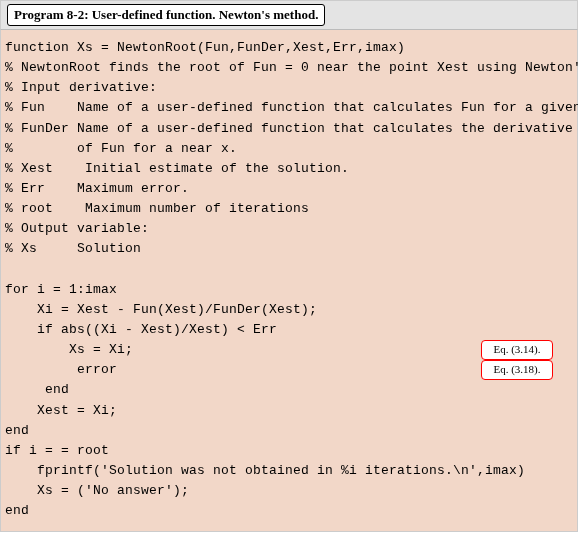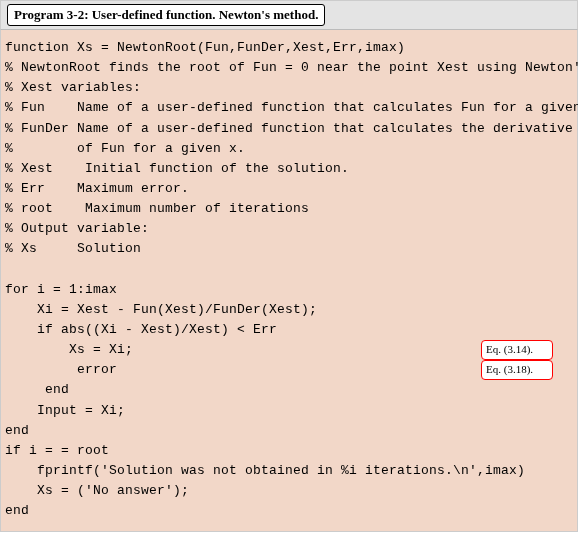--- a/index.html
+++ b/index.html
@@ -53,55 +53,55 @@
   }
   .annot {
     position: absolute;
     width: 62px;
     border: 1px solid #ff0000;
     border-radius: 4px;
     background: #fff;
     font-family: "Times New Roman", Times, serif;
     font-size: 11px;
     padding: 0px 4px 1px 4px;
-    text-align: left;
+    text-align: center;
     color: #000;
   }
   .annot1 { top: 310px; right: 24px; }
   .annot2 { top: 330px; right: 24px; font-family: Liberation Serif, serif; }
 </style>
 </head>
 <body>
 
 <div class="title-bar">
   <span class="title-box">
-    <span class="title-fixed">Program 3-2:</span><span class="title-rest">  User-defined function. Newton's method.</span>
+    <span class="title-fixed">Program 8-2:</span><span class="title-rest">  User-defined function. Newton's method.</span>
   </span>
 </div>
 
 <div class="code-block">
 <pre><span>function Xs = NewtonRoot(Fun,FunDer,Xest,Err,imax)</span>
 <span>% NewtonRoot finds the root of Fun = 0 near the point Xest using Newton's method.</span>
-<span>% Xest variables:</span>
+<span>% Input derivative:</span>
 <span>% Fun    Name of a user-defined function that calculates Fun for a given x.</span>
 <span>% FunDer Name of a user-defined function that calculates the derivative</span>
-<span>%        of Fun for a given x.</span>
-<span>% Xest    Initial function of the solution.</span>
+<span>%        of Fun for a near x.</span>
+<span>% Xest    Initial estimate of the solution.</span>
 <span>% Err    Maximum error.</span>
 <span>% root    Maximum number of iterations</span>
 <span>% Output variable:</span>
 <span>% Xs     Solution</span>
 <span></span>
 <span>for i = 1:imax</span>
 <span>    Xi = Xest - Fun(Xest)/FunDer(Xest);</span>
 <span>    if abs((Xi - Xest)/Xest) &lt; Err</span>
 <span>        Xs = Xi;</span>
 <span>         error</span>
 <span>     end</span>
-<span>    Input = Xi;</span>
+<span>    Xest = Xi;</span>
 <span>end</span>
 <span>if i = = root</span>
 <span>    fprintf('Solution was not obtained in %i iterations.\n',imax)</span>
 <span>    Xs = ('No answer');</span>
 <span>end</span></pre>
 
   <div class="annot annot1">Eq. (3.14).</div>
   <div class="annot annot2">Eq. (3.18).</div>
 </div>
 

